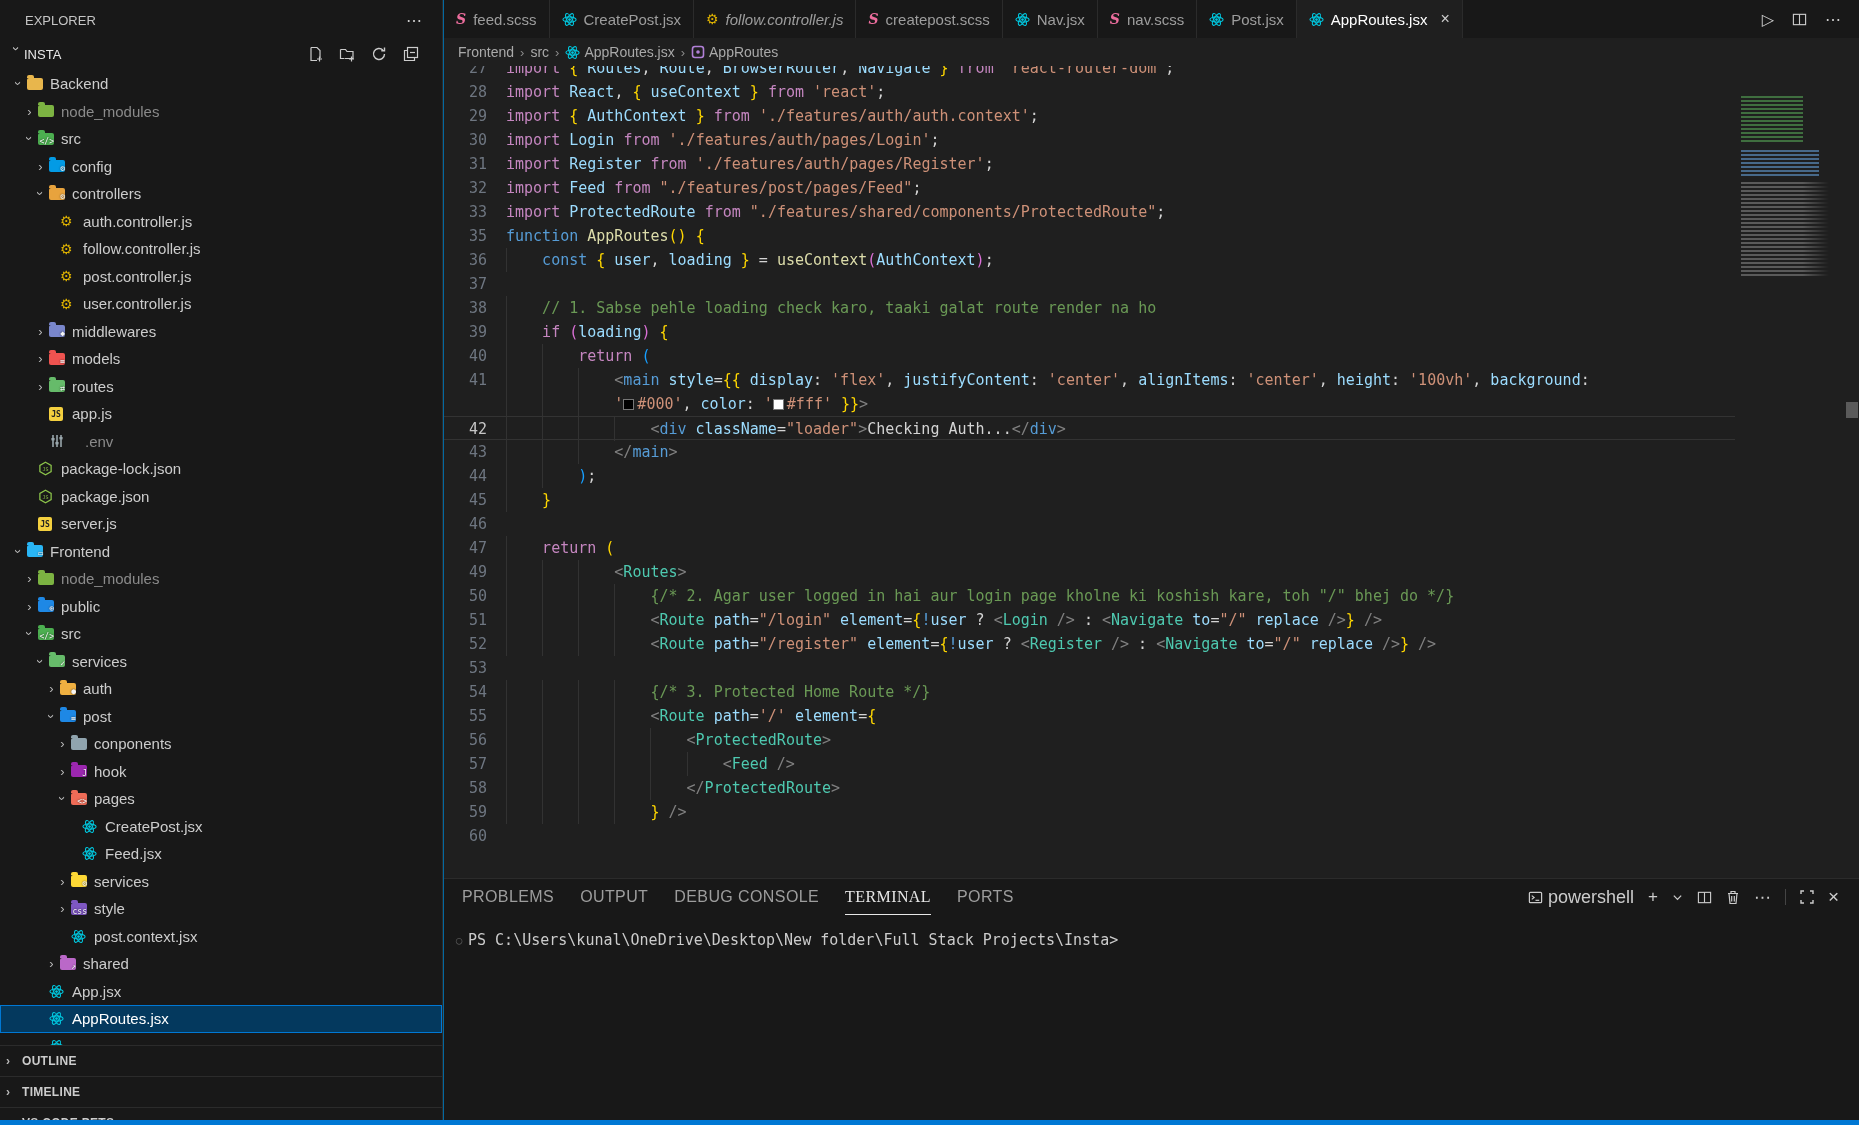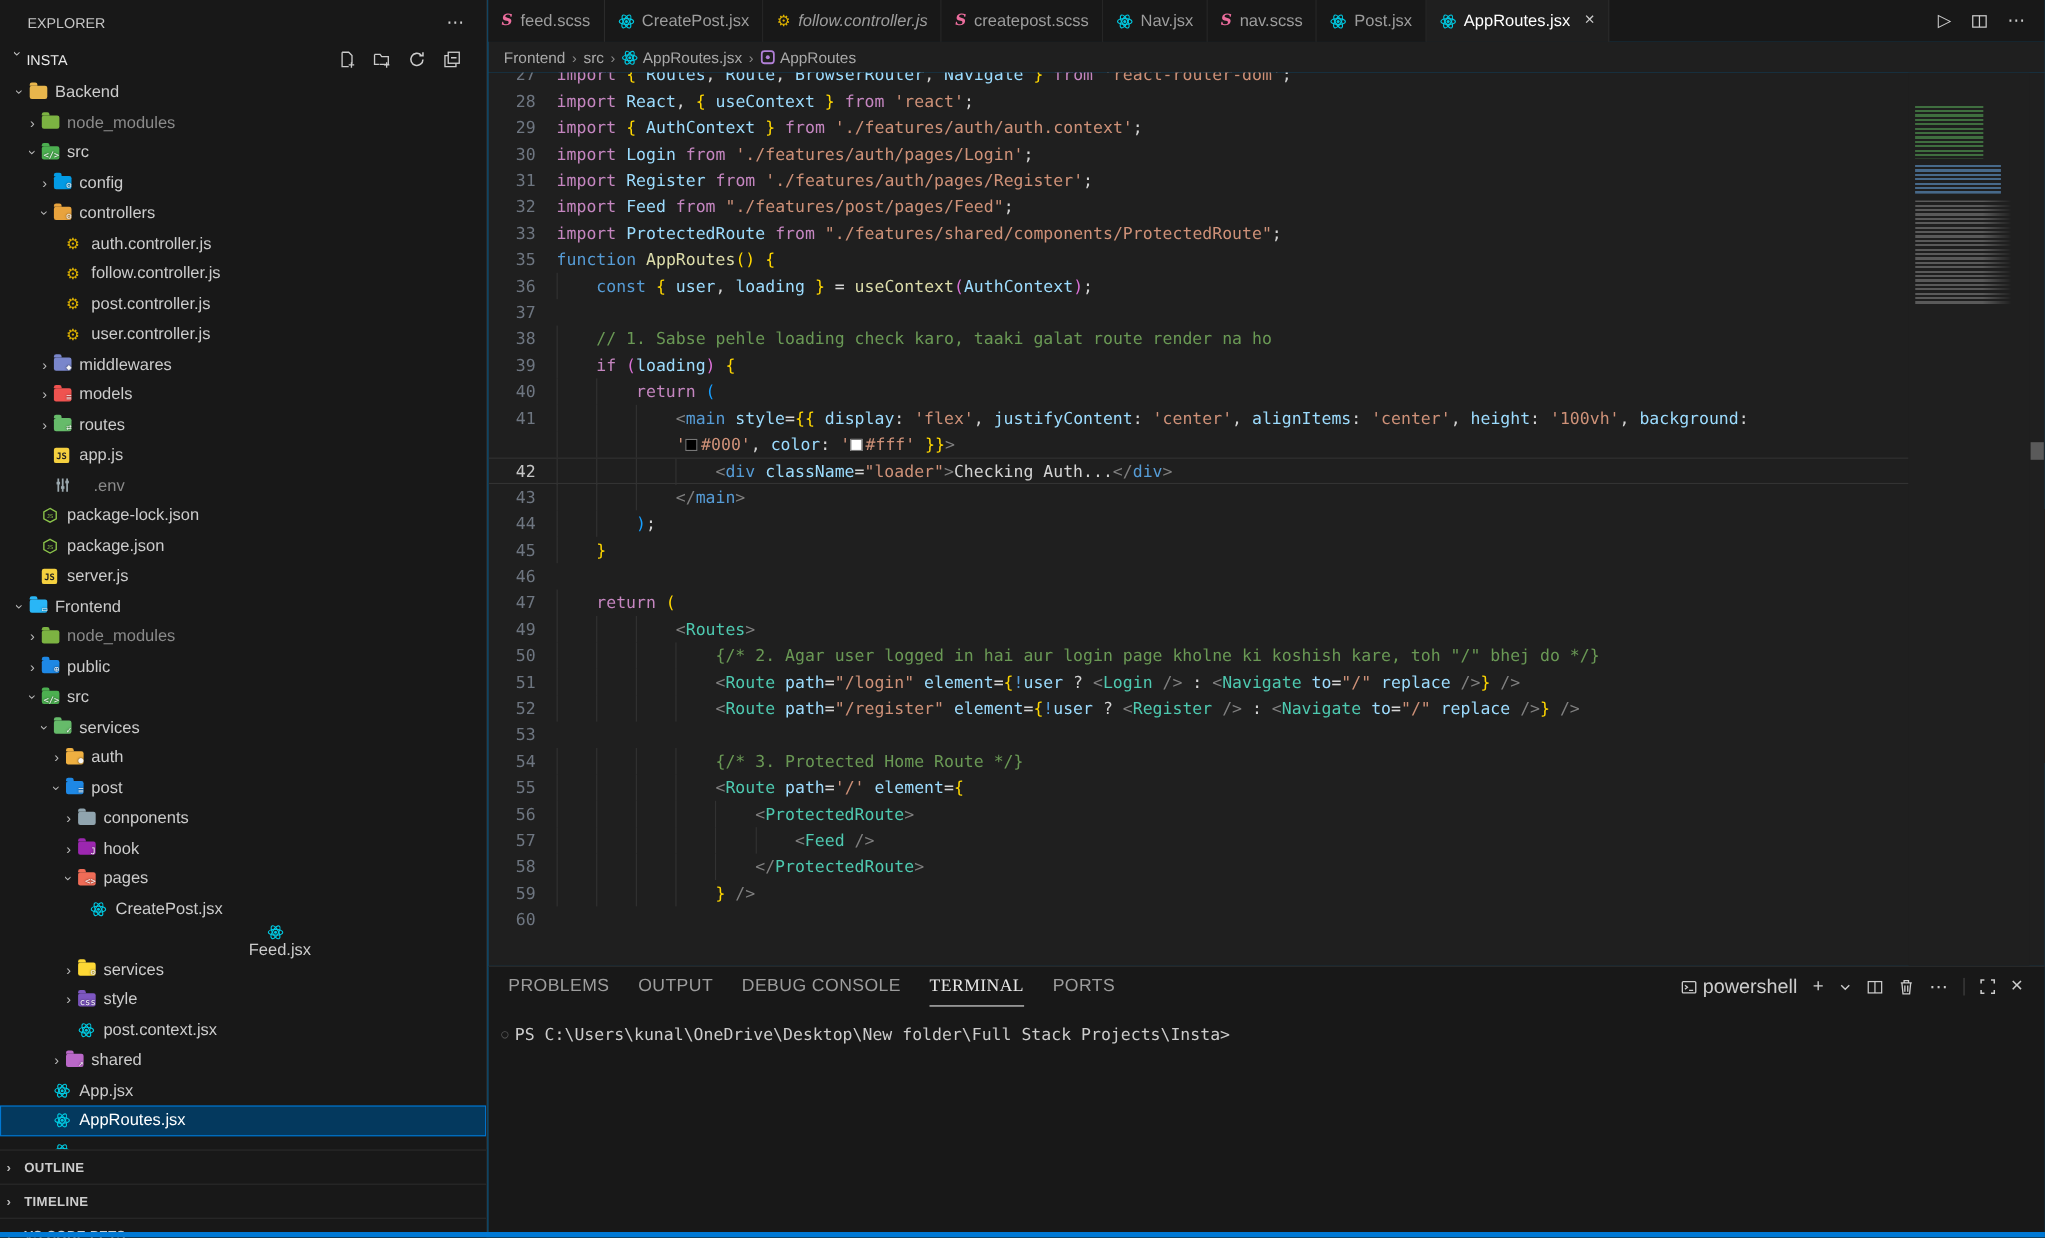--- a/index.html
+++ b/index.html
@@ -427,21 +427,21 @@
                   <ellipse cx="12" cy="12" rx="10.5" ry="4.2"></ellipse>
                   <ellipse cx="12" cy="12" rx="10.5" ry="4.2" transform="rotate(60 12 12)"></ellipse>
                   <ellipse cx="12" cy="12" rx="10.5" ry="4.2" transform="rotate(120 12 12)"></ellipse>
                 </g>
                 <circle cx="12" cy="12" r="2.2" fill="#00c8e0"></circle>
               </svg>
             </span>
           </span>
           <span class="tlabel">CreatePost.jsx</span>
         </div>
-        <div class="trow" style="padding-left: 65px; flex-direction: column;">
+        <div class="trow" style="padding-left: 65px;">
           <span class="chev"></span>
           <span class="ticon">
             <span>
               <svg width="15" height="15" viewBox="0 0 24 24">
                 <g fill="none" stroke="#00c8e0" stroke-width="1.7">
                   <ellipse cx="12" cy="12" rx="10.5" ry="4.2"></ellipse>
                   <ellipse cx="12" cy="12" rx="10.5" ry="4.2" transform="rotate(60 12 12)"></ellipse>
                   <ellipse cx="12" cy="12" rx="10.5" ry="4.2" transform="rotate(120 12 12)"></ellipse>
                 </g>
                 <circle cx="12" cy="12" r="2.2" fill="#00c8e0"></circle>

